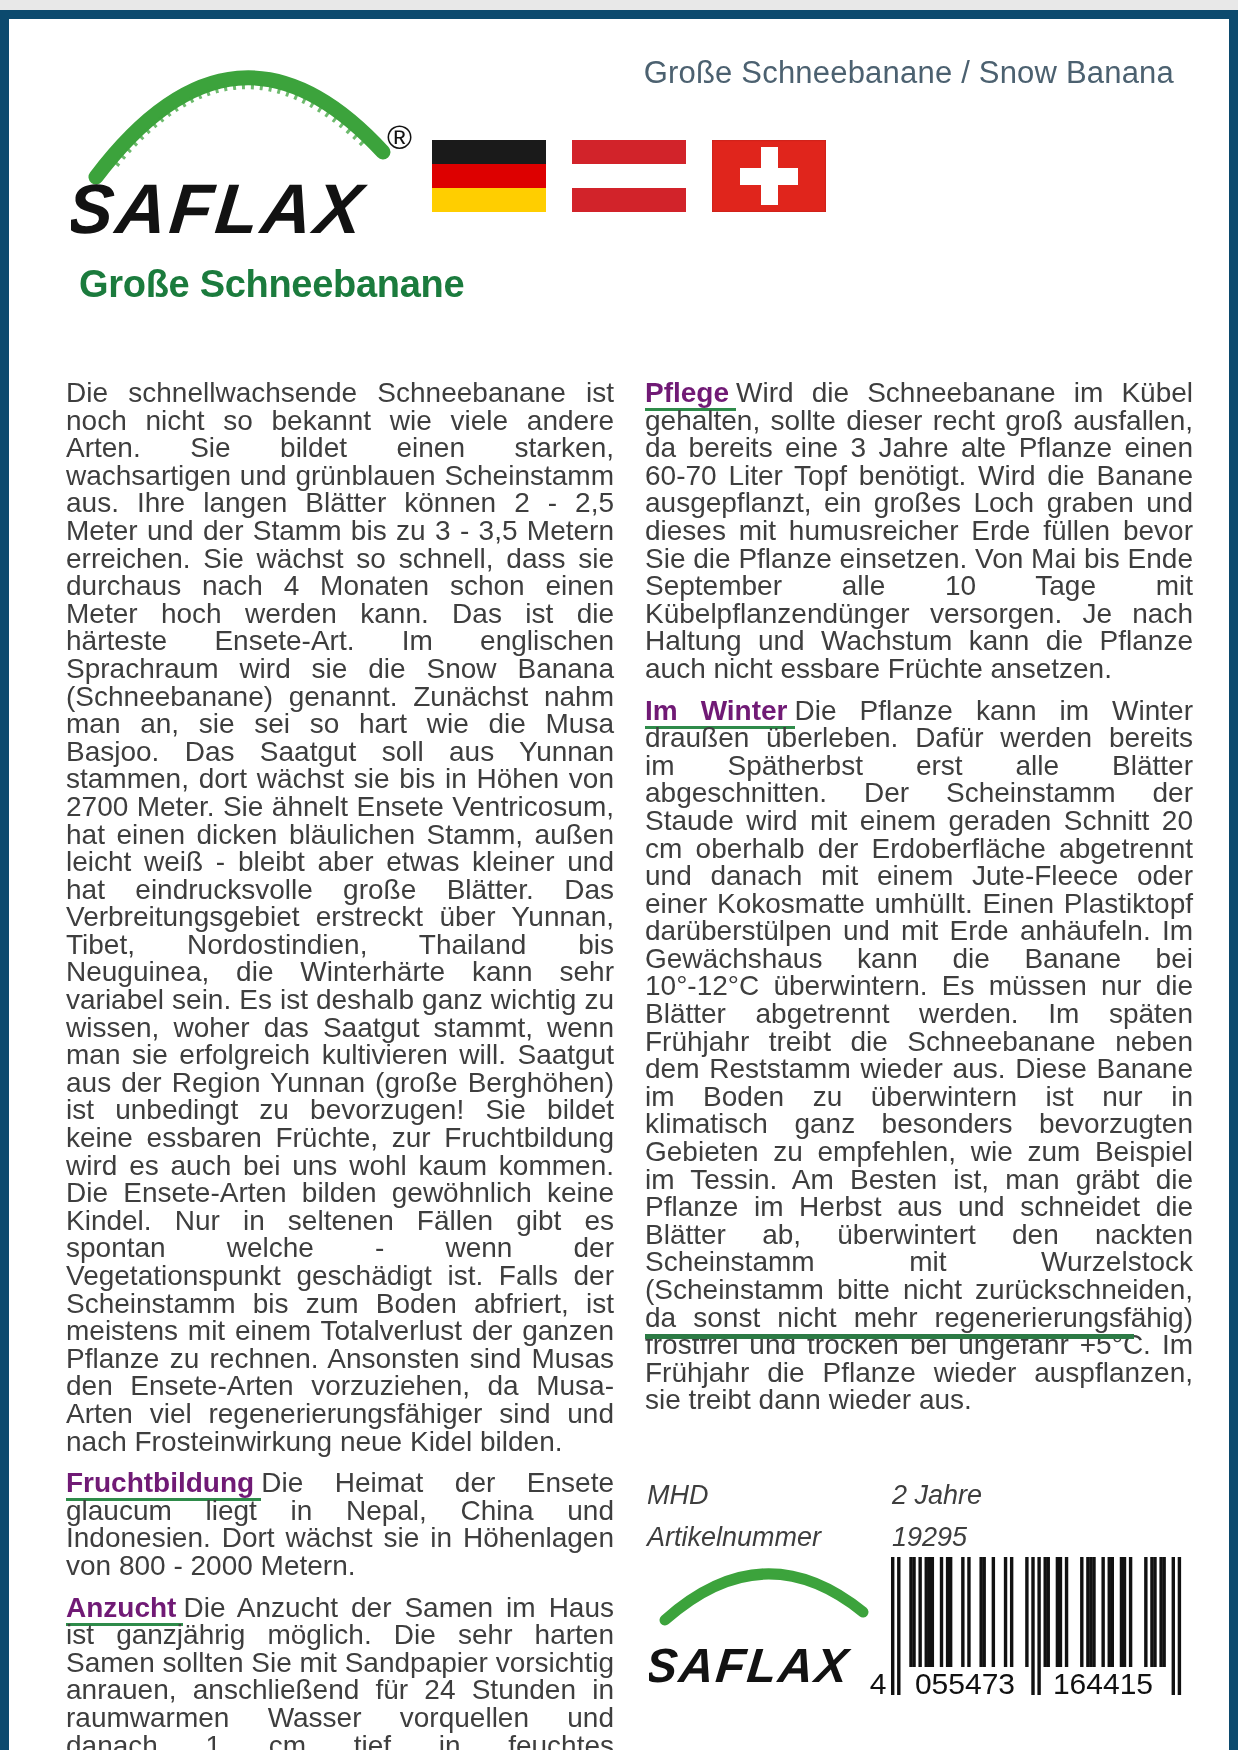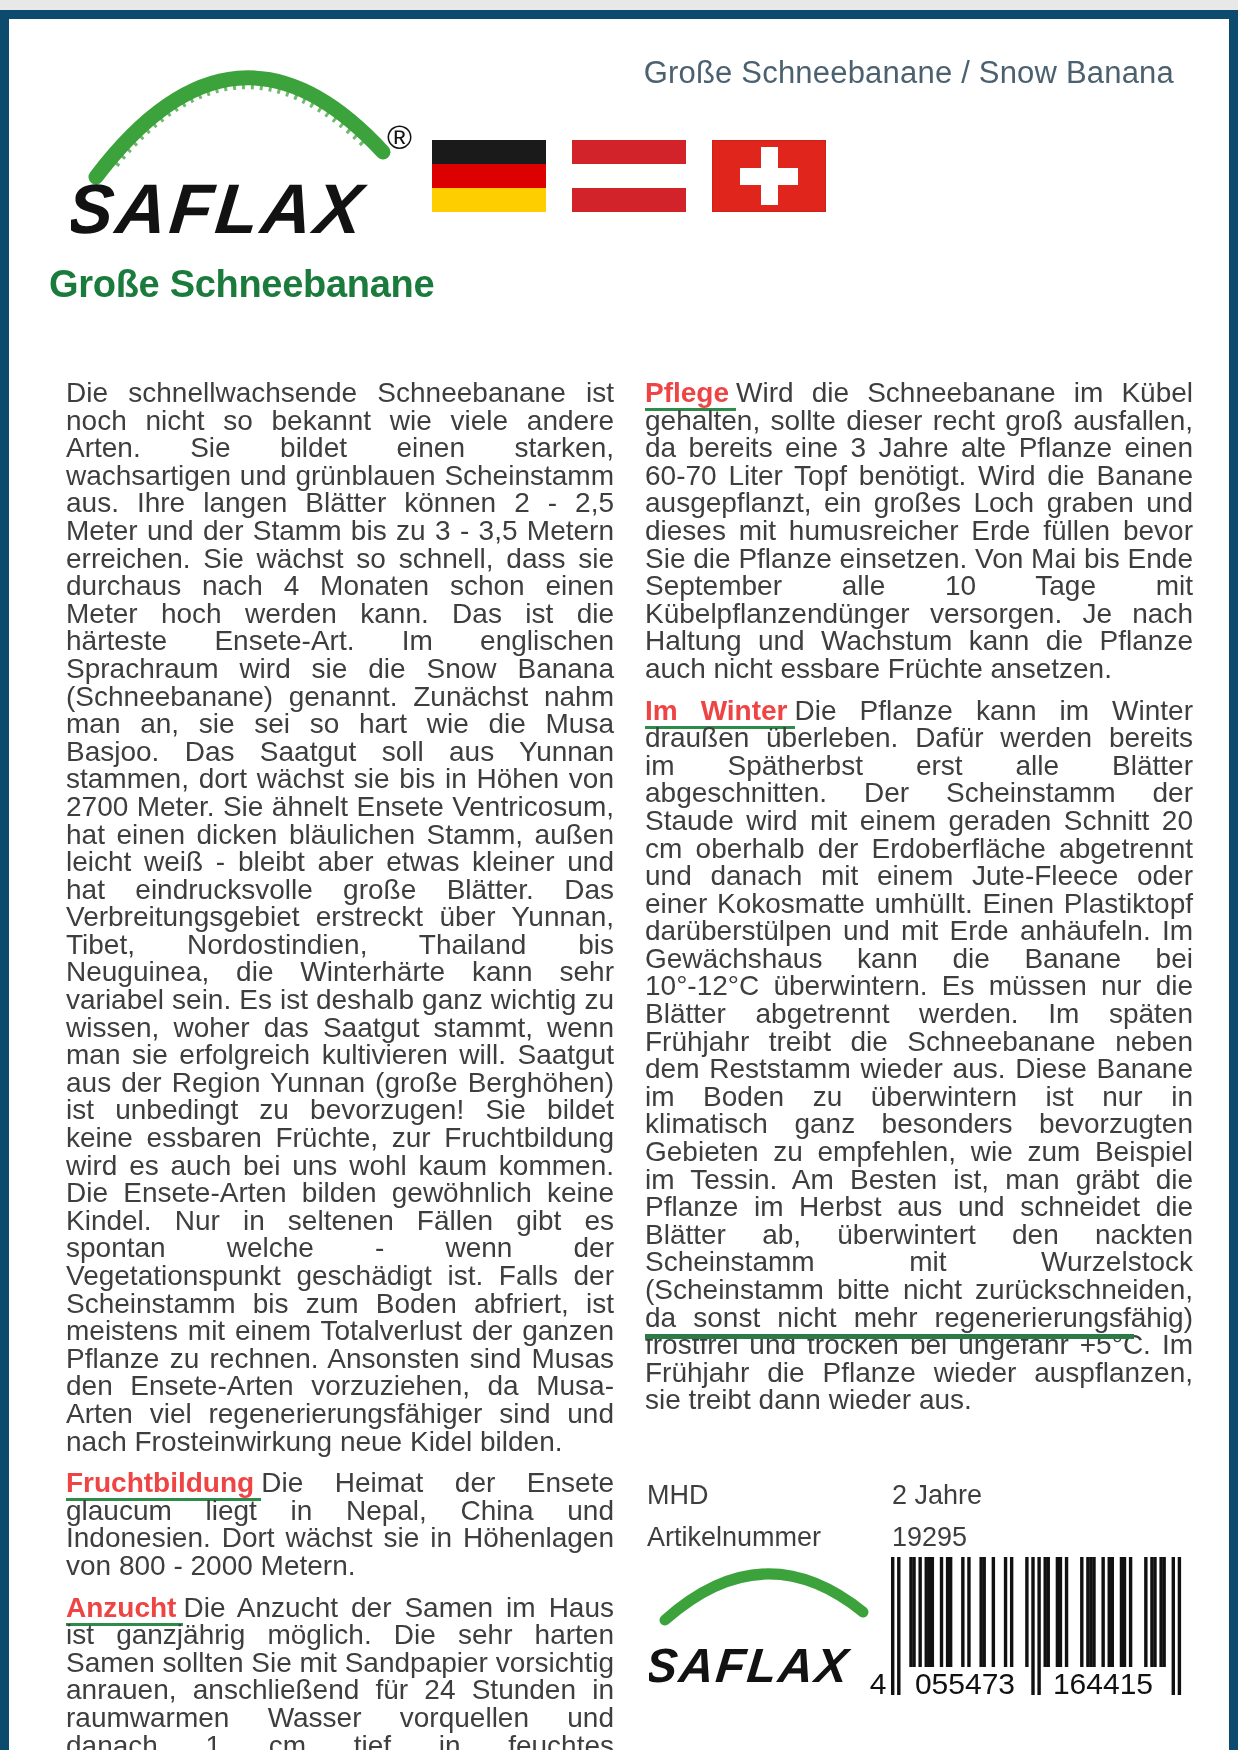--- a/index.html
+++ b/index.html
@@ -32,41 +32,41 @@
   .flag-de i:nth-child(3){background:#FFCE00;}
   .flag-at i:nth-child(1){background:#D2232A;}
   .flag-at i:nth-child(2){background:#FFFFFF;}
   .flag-at i:nth-child(3){background:#D2232A;}
   .flag-ch{background:#E0251C;}
   .flag-ch .cross-h,.flag-ch .cross-v{position:absolute;background:#fff;}
   .flag-ch .cross-h{width:58px;height:17px;left:28px;top:27.5px;}
   .flag-ch .cross-v{width:17px;height:58px;left:48.5px;top:7px;}
   
   .page-title{
-    position:absolute;left:40px;top:244px;margin:0;
+    position:absolute;left:70px;top:244px;margin:0;
     font-size:38px;font-weight:bold;color:#1B7B3D;letter-spacing:-0.3px;
   }
   .subtitle{
     position:absolute;right:58px;top:290px;
     font-size:34px;color:#2E9150;white-space:nowrap;
   }
   
   .col{position:absolute;top:360px;width:548px;font-size:28px;line-height:27.6px;text-align:justify;}
   .col-left{left:57px;}
   .col-right{left:636px;}
   .col p{margin:0 0 14px 0;}
   .shead{
-    color:#ef4444;font-weight:bold;
+    color:#701a75;font-weight:bold;
     border-bottom:3px solid #2E8B4A;
     padding-right:7px;
   }
   
   .divider{position:absolute;left:636px;top:1315px;width:489px;height:5px;background:#2C7A45;}
   .meta{position:absolute;left:638px;top:1455px;width:520px;font-size:27px;color:#3E3E3E;}
-  .meta-row{display:flex;height:42px;align-items:center;}
+  .meta-row{display:flex;height:42px;align-items:center;font-style:italic;}
   .meta-label{width:245px;}
   .meta-value{}
   
   .barcode{position:absolute;left:858px;top:1538px;width:330px;height:158px;}
   .barcode svg{position:absolute;left:0;top:0;}
   .barcode .bc-digit{position:absolute;top:110px;font-size:30px;color:#111;text-align:center;}
   .bc-prefix{left:0;width:22px;text-align:right;}
   .bc-g1{left:36px;width:124px;}
   .bc-g2{left:172px;width:128px;}
 </style>

